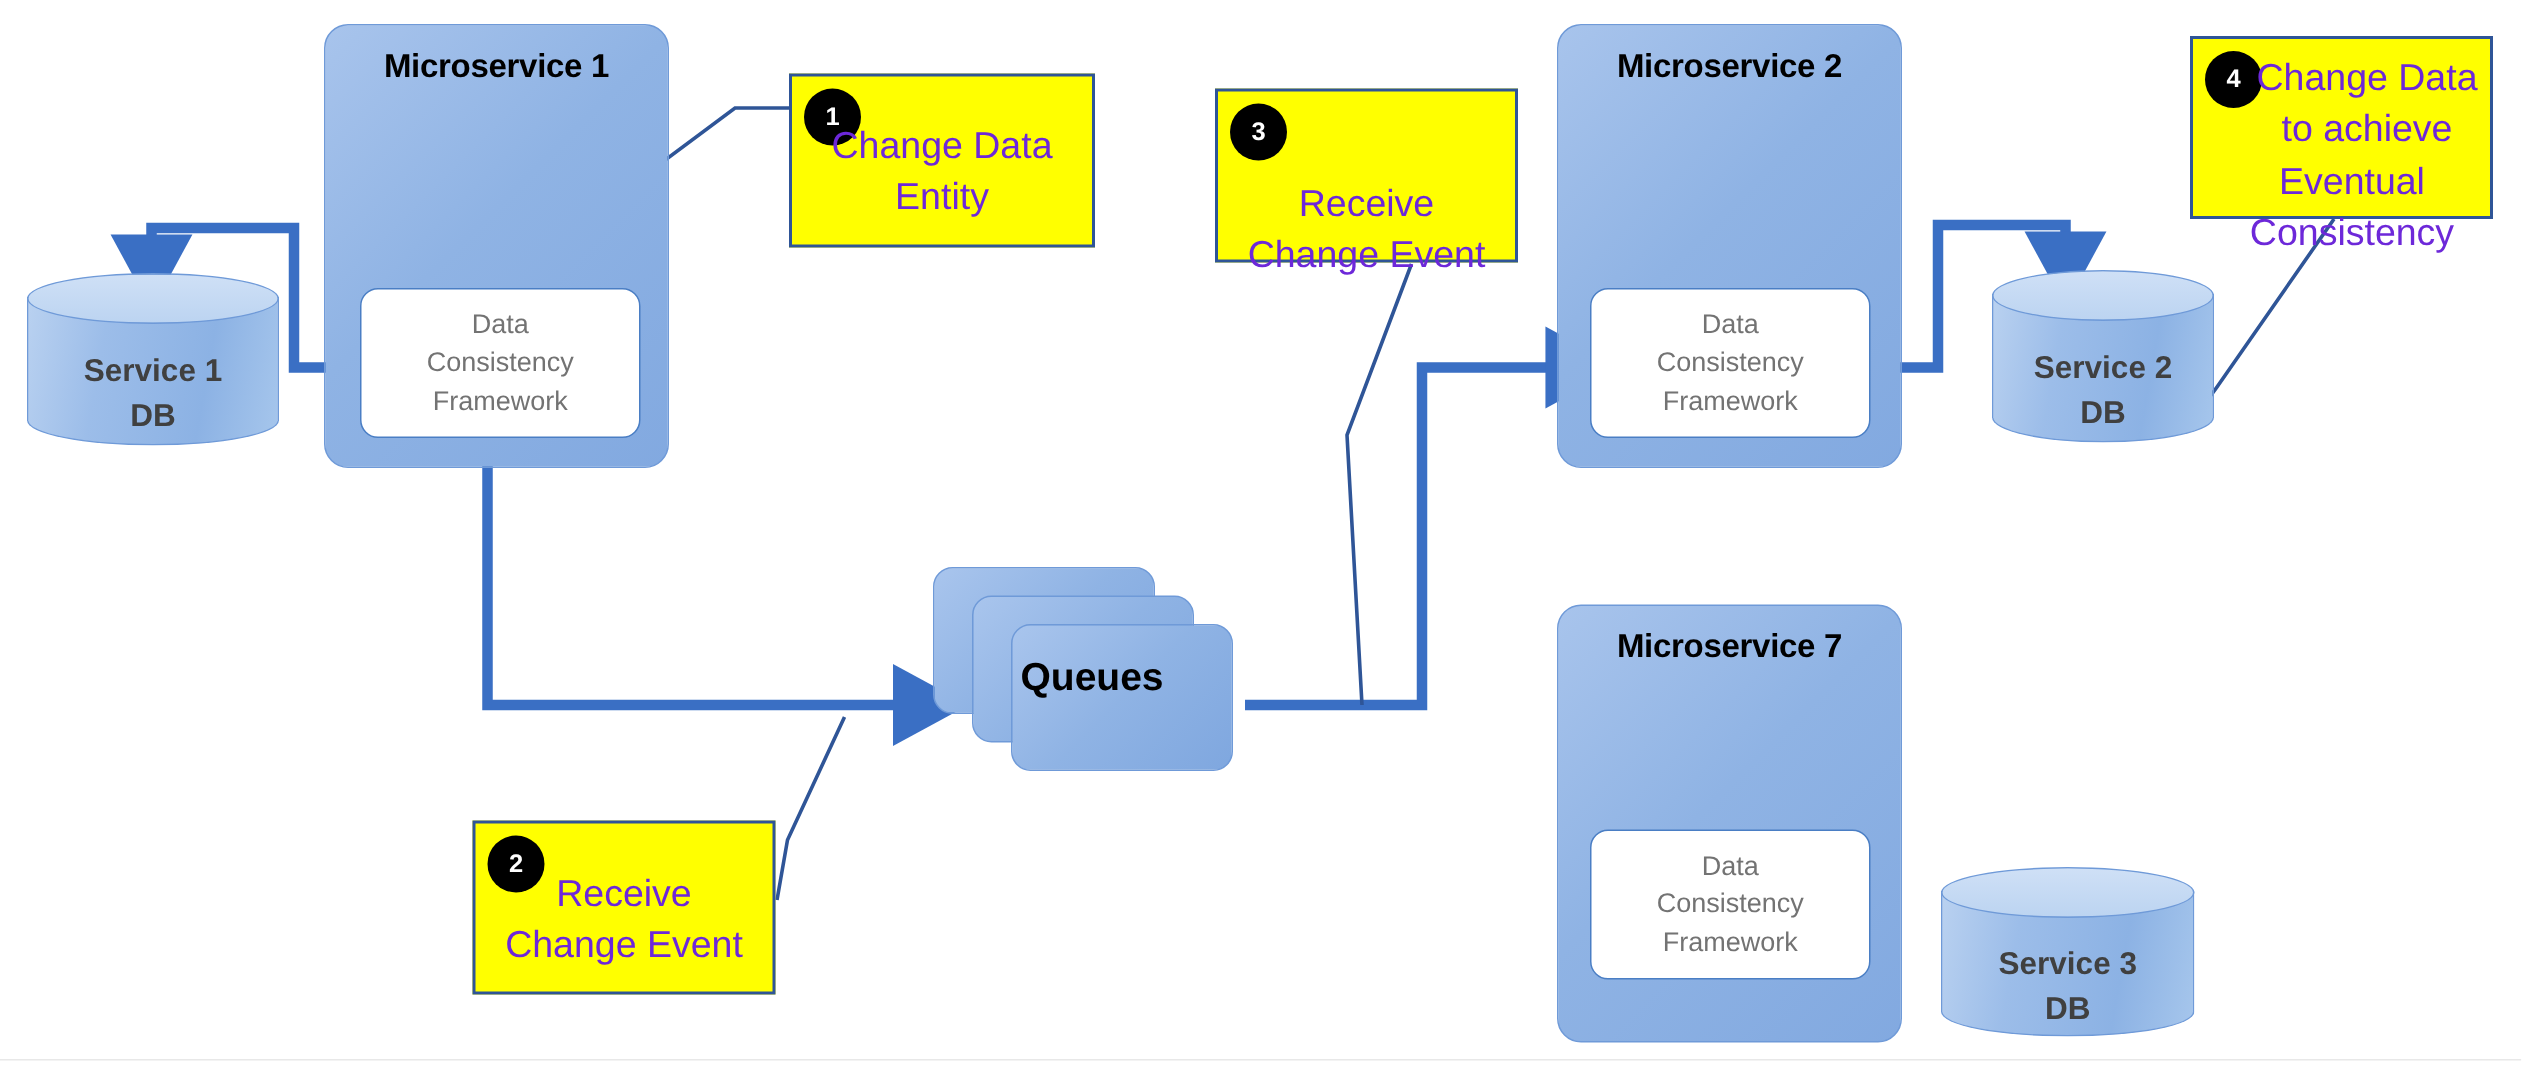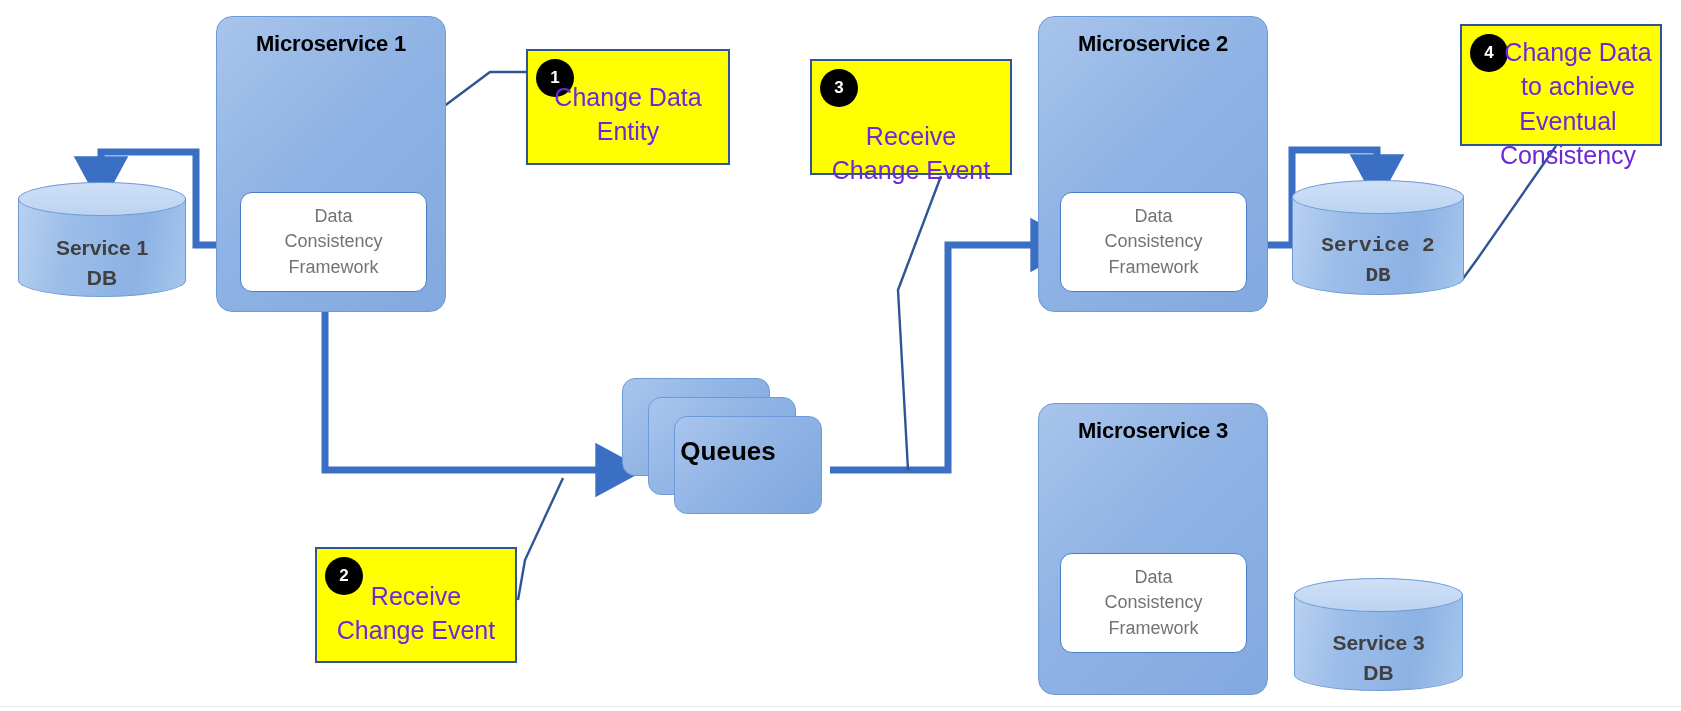--- a/index.html
+++ b/index.html
@@ -223,31 +223,31 @@
 
   <div class="ms-box" style="left:1038px; top:16px; width:230px; height:296px;">
     <div class="ms-title">Microservice 2</div>
   </div>
   <div class="dcf" style="left:1060px; top:192px; width:187px; height:100px;">
     <span>Data</span>
     <span>Consistency</span>
     <span>Framework</span>
   </div>
 
-  <div class="cyl" style="left:1292px; top:180px; width:172px; height:115px;font-family:Liberation Mono, monospace;">
+  <div class="cyl" style="left:1328px; top:180px; width:148px; height:115px;">
     <div class="cyl-body"></div>
     <div class="cyl-top"></div>
     <div class="cyl-label">
       <div>Service 2</div>
       <div>DB</div>
     </div>
   </div>
 
   <div class="ms-box" style="left:1038px; top:403px; width:230px; height:292px;">
-    <div class="ms-title">Microservice 3</div>
+    <div class="ms-title">Microservice 7</div>
   </div>
   <div class="dcf" style="left:1060px; top:553px; width:187px; height:100px;">
     <span>Data</span>
     <span>Consistency</span>
     <span>Framework</span>
   </div>
 
   <div class="cyl" style="left:1294px; top:578px; width:169px; height:113px;">
     <div class="cyl-body"></div>
     <div class="cyl-top"></div>

